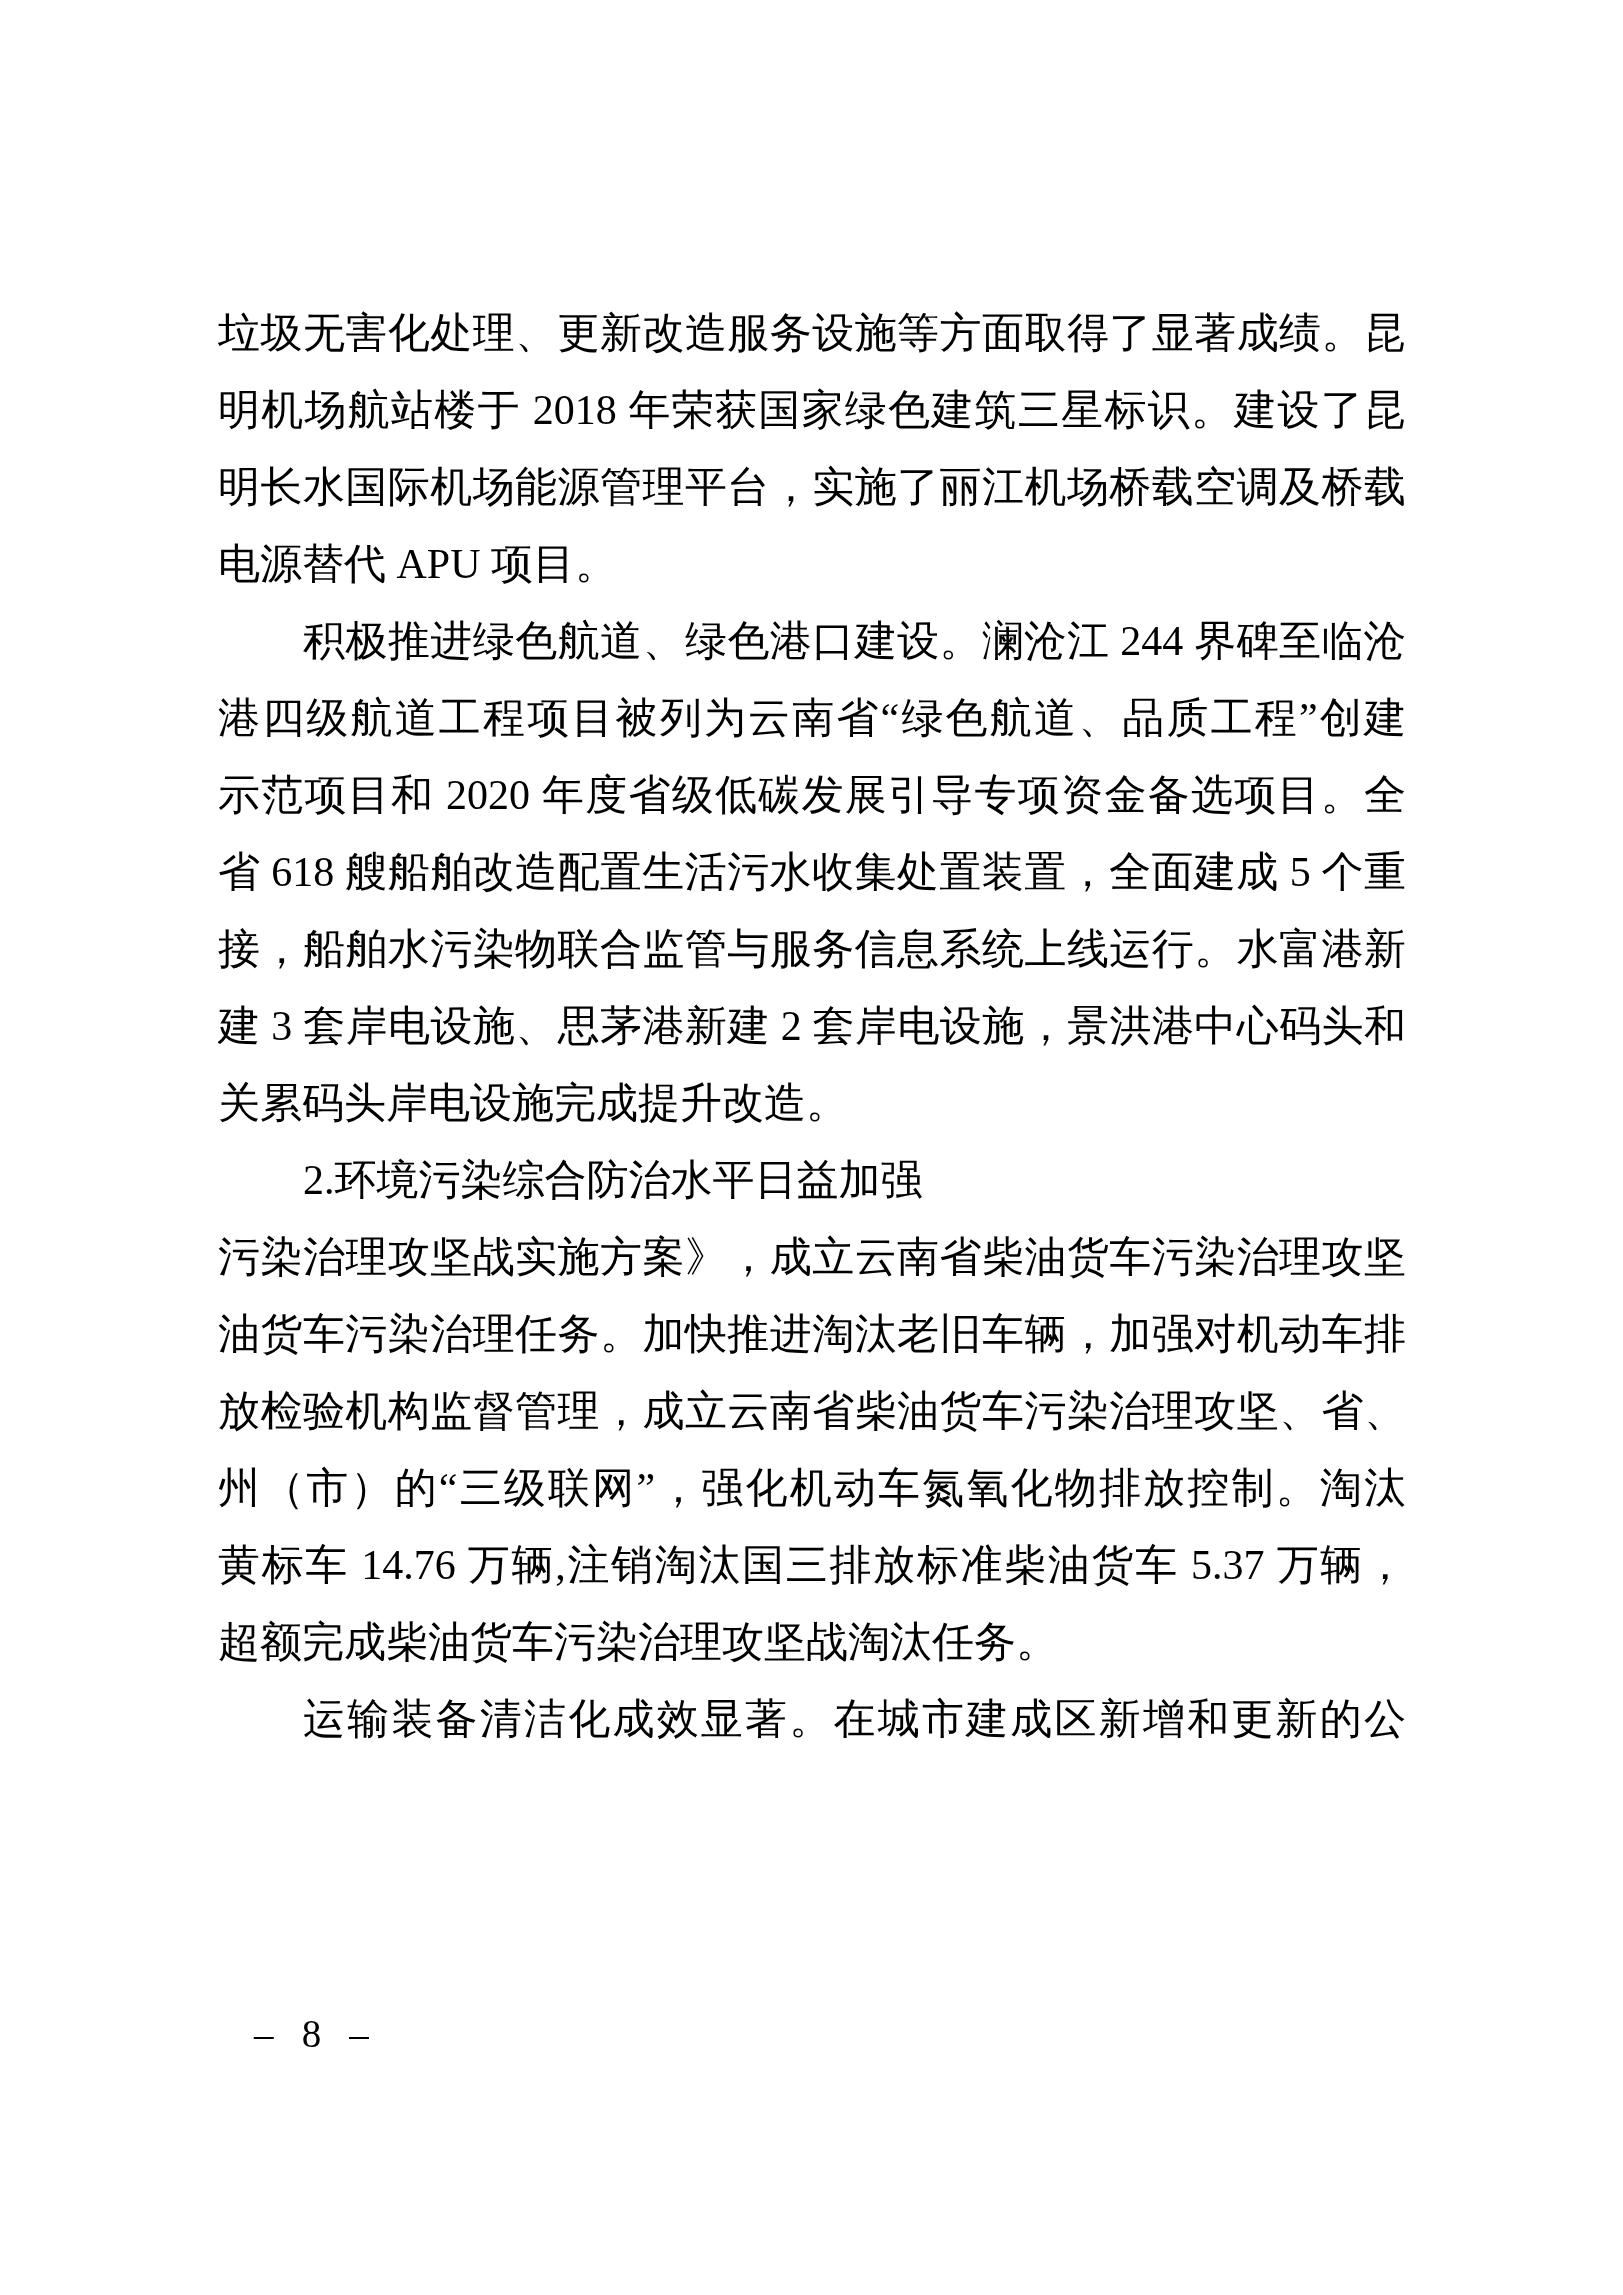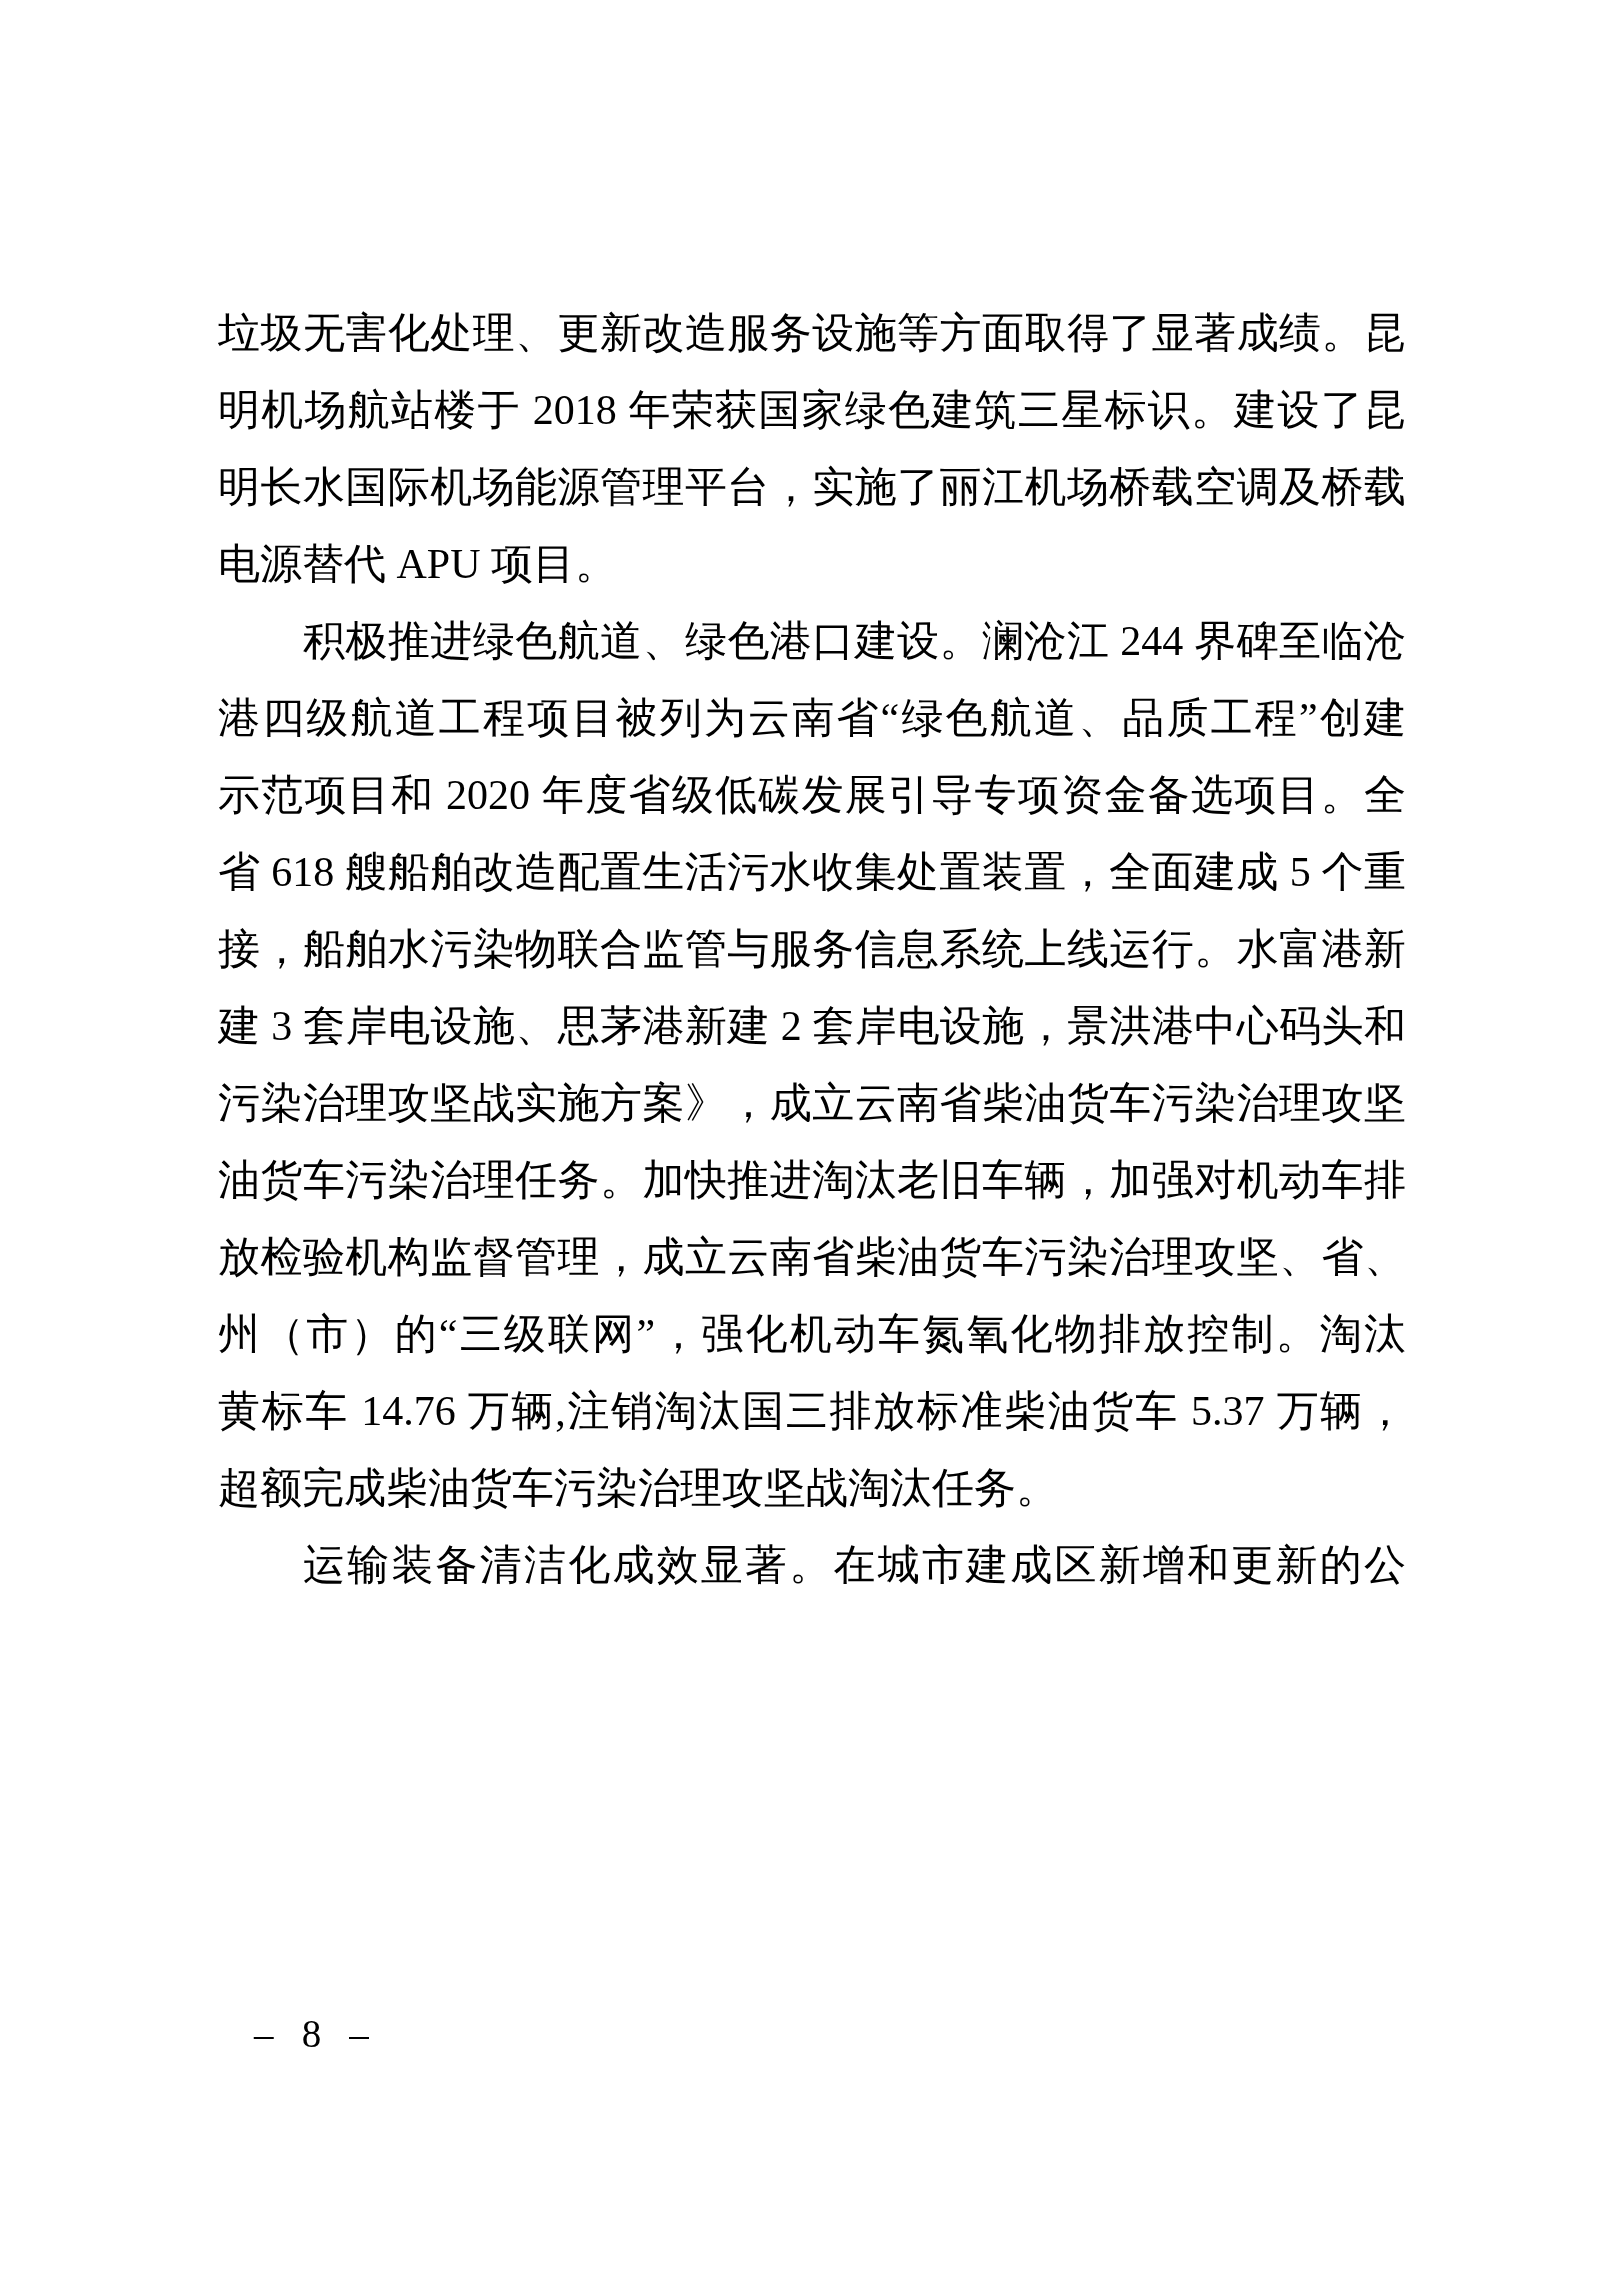--- a/index.html
+++ b/index.html
@@ -56,20 +56,22 @@
       <div class="line justify">垃圾无害化处理、更新改造服务设施等方面取得了显著成绩。昆</div>
       <div class="line justify">明机场航站楼于 2018 年荣获国家绿色建筑三星标识。建设了昆</div>
       <div class="line justify">明长水国际机场能源管理平台，实施了丽江机场桥载空调及桥载</div>
       <div class="line">电源替代 APU 项目。</div>
       <div class="line justify indent">积极推进绿色航道、绿色港口建设。澜沧江 244 界碑至临沧</div>
       <div class="line justify">港四级航道工程项目被列为云南省“绿色航道、品质工程”创建</div>
       <div class="line justify">示范项目和 2020 年度省级低碳发展引导专项资金备选项目。全</div>
       <div class="line justify">省 618 艘船舶改造配置生活污水收集处置装置，全面建成 5 个重</div>
       <div class="line justify">接，船舶水污染物联合监管与服务信息系统上线运行。水富港新</div>
       <div class="line justify">建 3 套岸电设施、思茅港新建 2 套岸电设施，景洪港中心码头和</div>
+      <div class="line">关累码头岸电设施完成提升改造。</div>
+      <div class="line indent">2.环境污染综合防治水平日益加强</div>
       <div class="line justify">污染治理攻坚战实施方案》，成立云南省柴油货车污染治理攻坚</div>
       <div class="line justify">油货车污染治理任务。加快推进淘汰老旧车辆，加强对机动车排</div>
       <div class="line justify">放检验机构监督管理，成立云南省柴油货车污染治理攻坚、省、</div>
       <div class="line justify">州（市）的“三级联网”，强化机动车氮氧化物排放控制。淘汰</div>
       <div class="line justify">黄标车 14.76 万辆,注销淘汰国三排放标准柴油货车 5.37 万辆，</div>
       <div class="line">超额完成柴油货车污染治理攻坚战淘汰任务。</div>
       <div class="line justify indent">运输装备清洁化成效显著。在城市建成区新增和更新的公</div>
     </div>
   <div class="page-number">– 8 –</div>
 </div>

